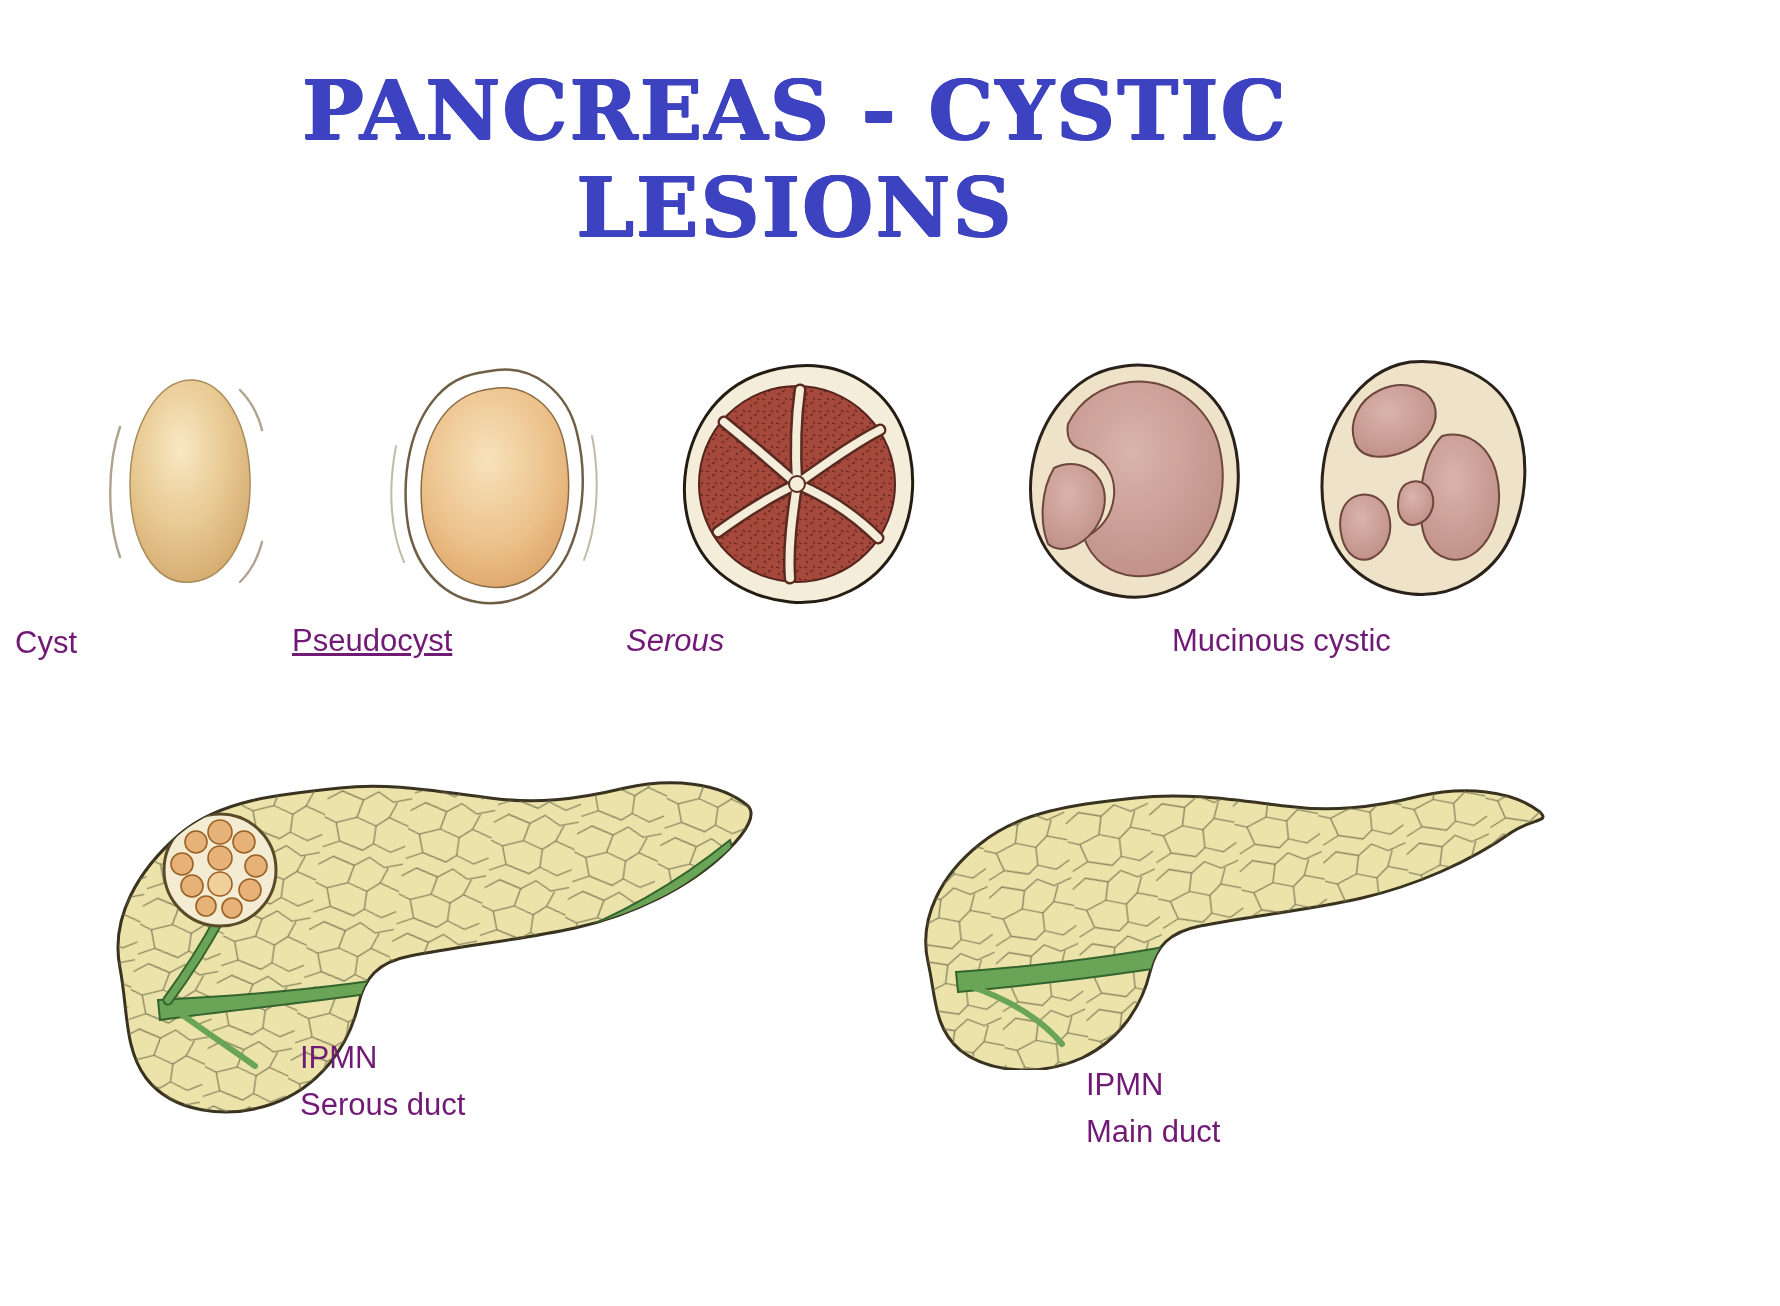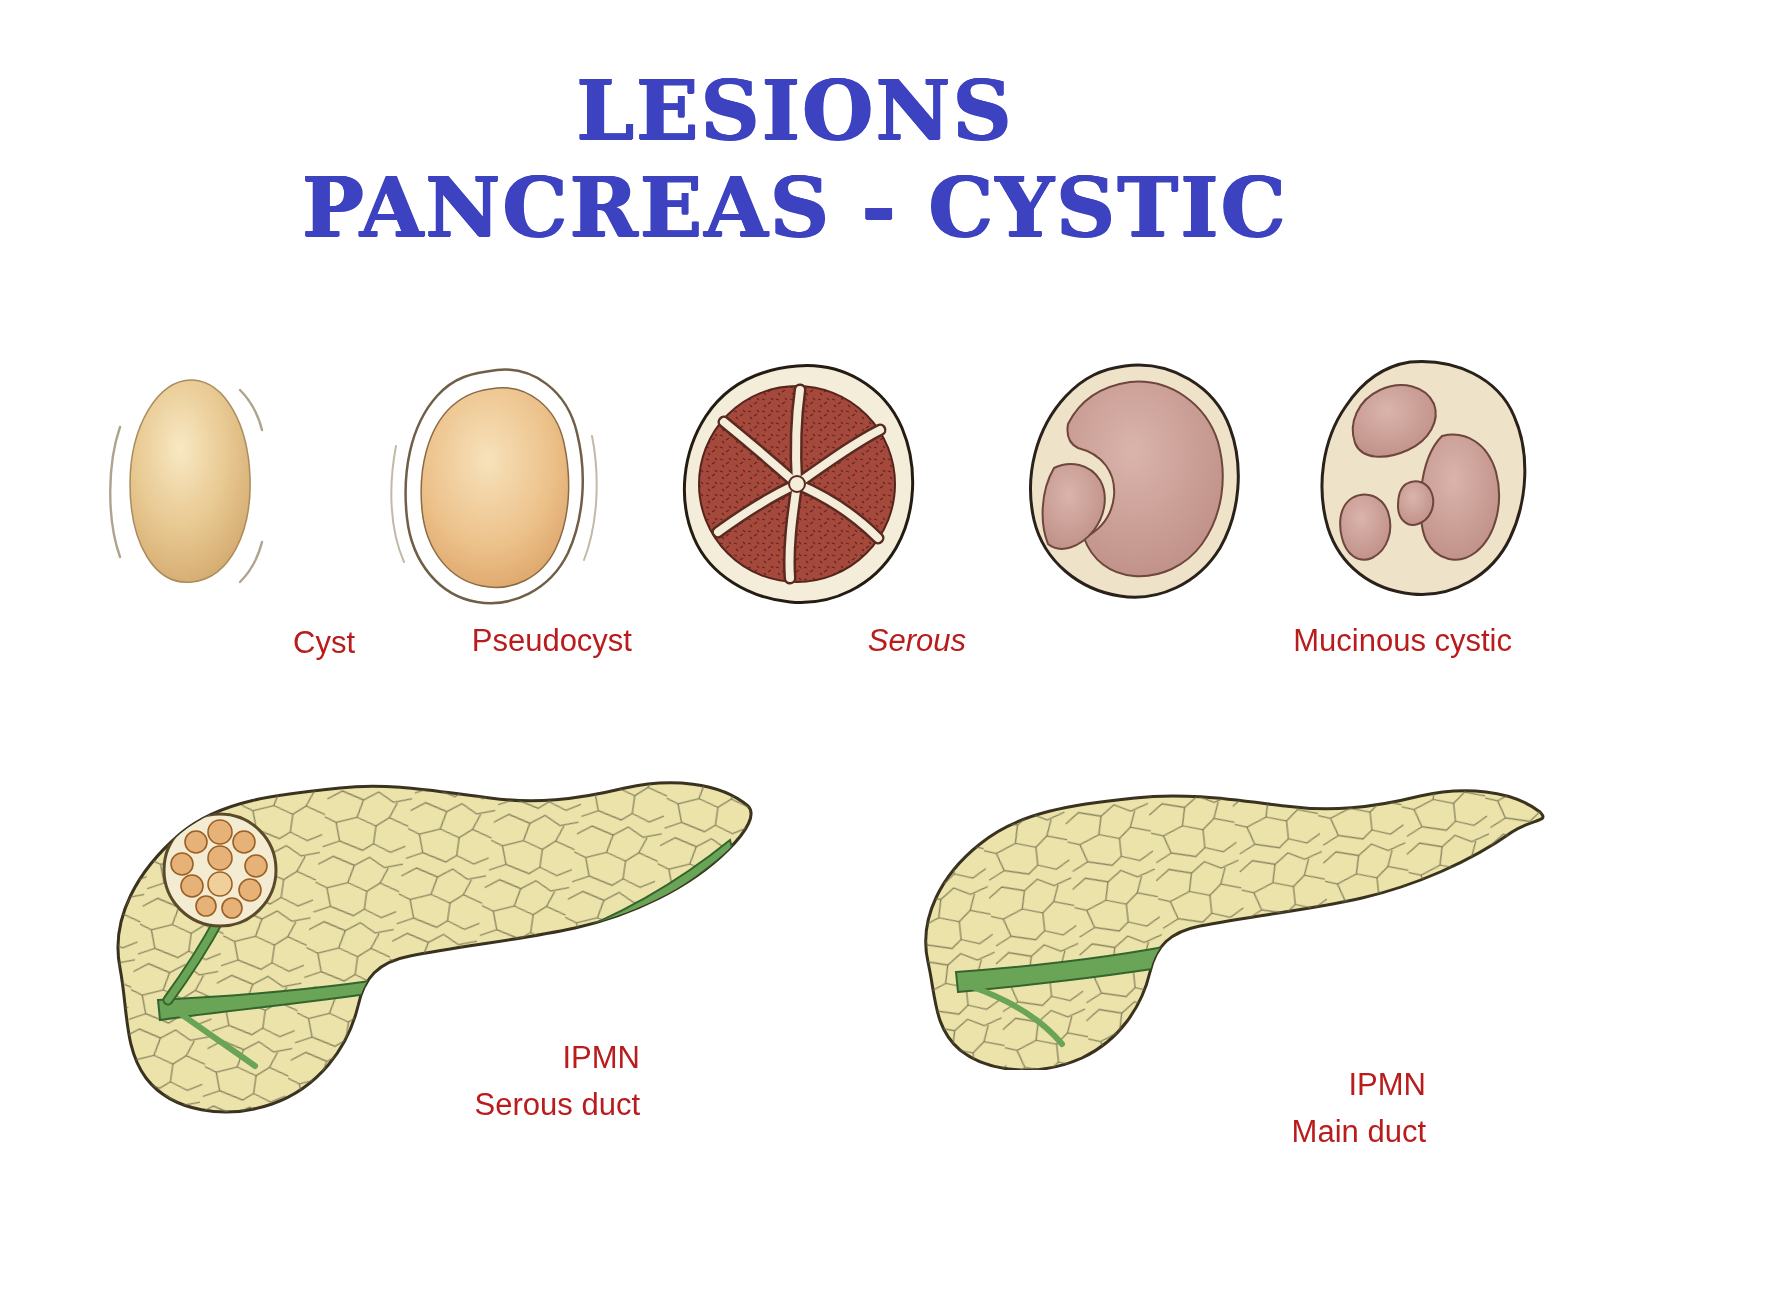--- a/index.html
+++ b/index.html
@@ -19,35 +19,35 @@
     font-size:82px;
     line-height:1.18;
     letter-spacing:2px;
     color:#3d42c0;
     text-shadow:0.8px 0 0 currentColor, -0.8px 0 0 currentColor, 0 0.8px 0 currentColor;
   }
   .fig{position:absolute;}
   .caption{
     position:absolute;
     width:340px;
-    text-align:right;
+    text-align:left;
     font-size:31px;
     line-height:1.5;
-    color:#b91c1c;
+    color:#701a75;
   }
   .caption span{display:block;}
 </style>
 </head>
 <body>
 
 <div id="slide">
 
   <div class="title">
+    <div>PANCREAS - CYSTIC</div>
     <div>LESIONS</div>
-    <div>PANCREAS - CYSTIC</div>
   </div>
 
   <svg class="fig" style="left:90px;top:352px;" width="210" height="270" viewBox="0 0 210 270">
     <defs>
       <radialGradient id="cysg" cx="42%" cy="34%" r="78%">
         <stop offset="0%" stop-color="#f8e9c2"></stop>
         <stop offset="50%" stop-color="#e8c890"></stop>
         <stop offset="100%" stop-color="#cfa265"></stop>
       </radialGradient>
     </defs>
@@ -121,21 +121,21 @@
       <path d="M432,88 C456,82 478,96 486,124 C494,154 486,188 466,204 C448,218 426,212 416,192 C406,170 408,112 432,88 Z"></path>
       <path d="M342,150 C356,142 372,148 378,164 C384,182 378,202 362,210 C348,216 336,206 332,190 C328,174 330,158 342,150 Z"></path>
       <path d="M396,136 C406,130 418,134 422,146 C426,158 420,172 408,176 C396,180 388,170 388,158 C388,148 390,140 396,136 Z"></path>
     </g>
   </svg>
 
   <div class="caption" style="left:15px;top:620px;">
     <span>Cyst</span>
     <span></span>
   </div>
-  <div class="caption" style="left:292px;top:618px;">
+  <div class="caption" style="left:292px;top:618px;text-decoration:underline;">
     <span>Pseudocyst</span>
     <span></span>
   </div>
   <div class="caption" style="left:626px;top:618px;font-style:italic;">
     <span>Serous</span>
   </div>
   <div class="caption" style="left:1172px;top:618px;">
     <span>Mucinous cystic</span>
   </div>
 

